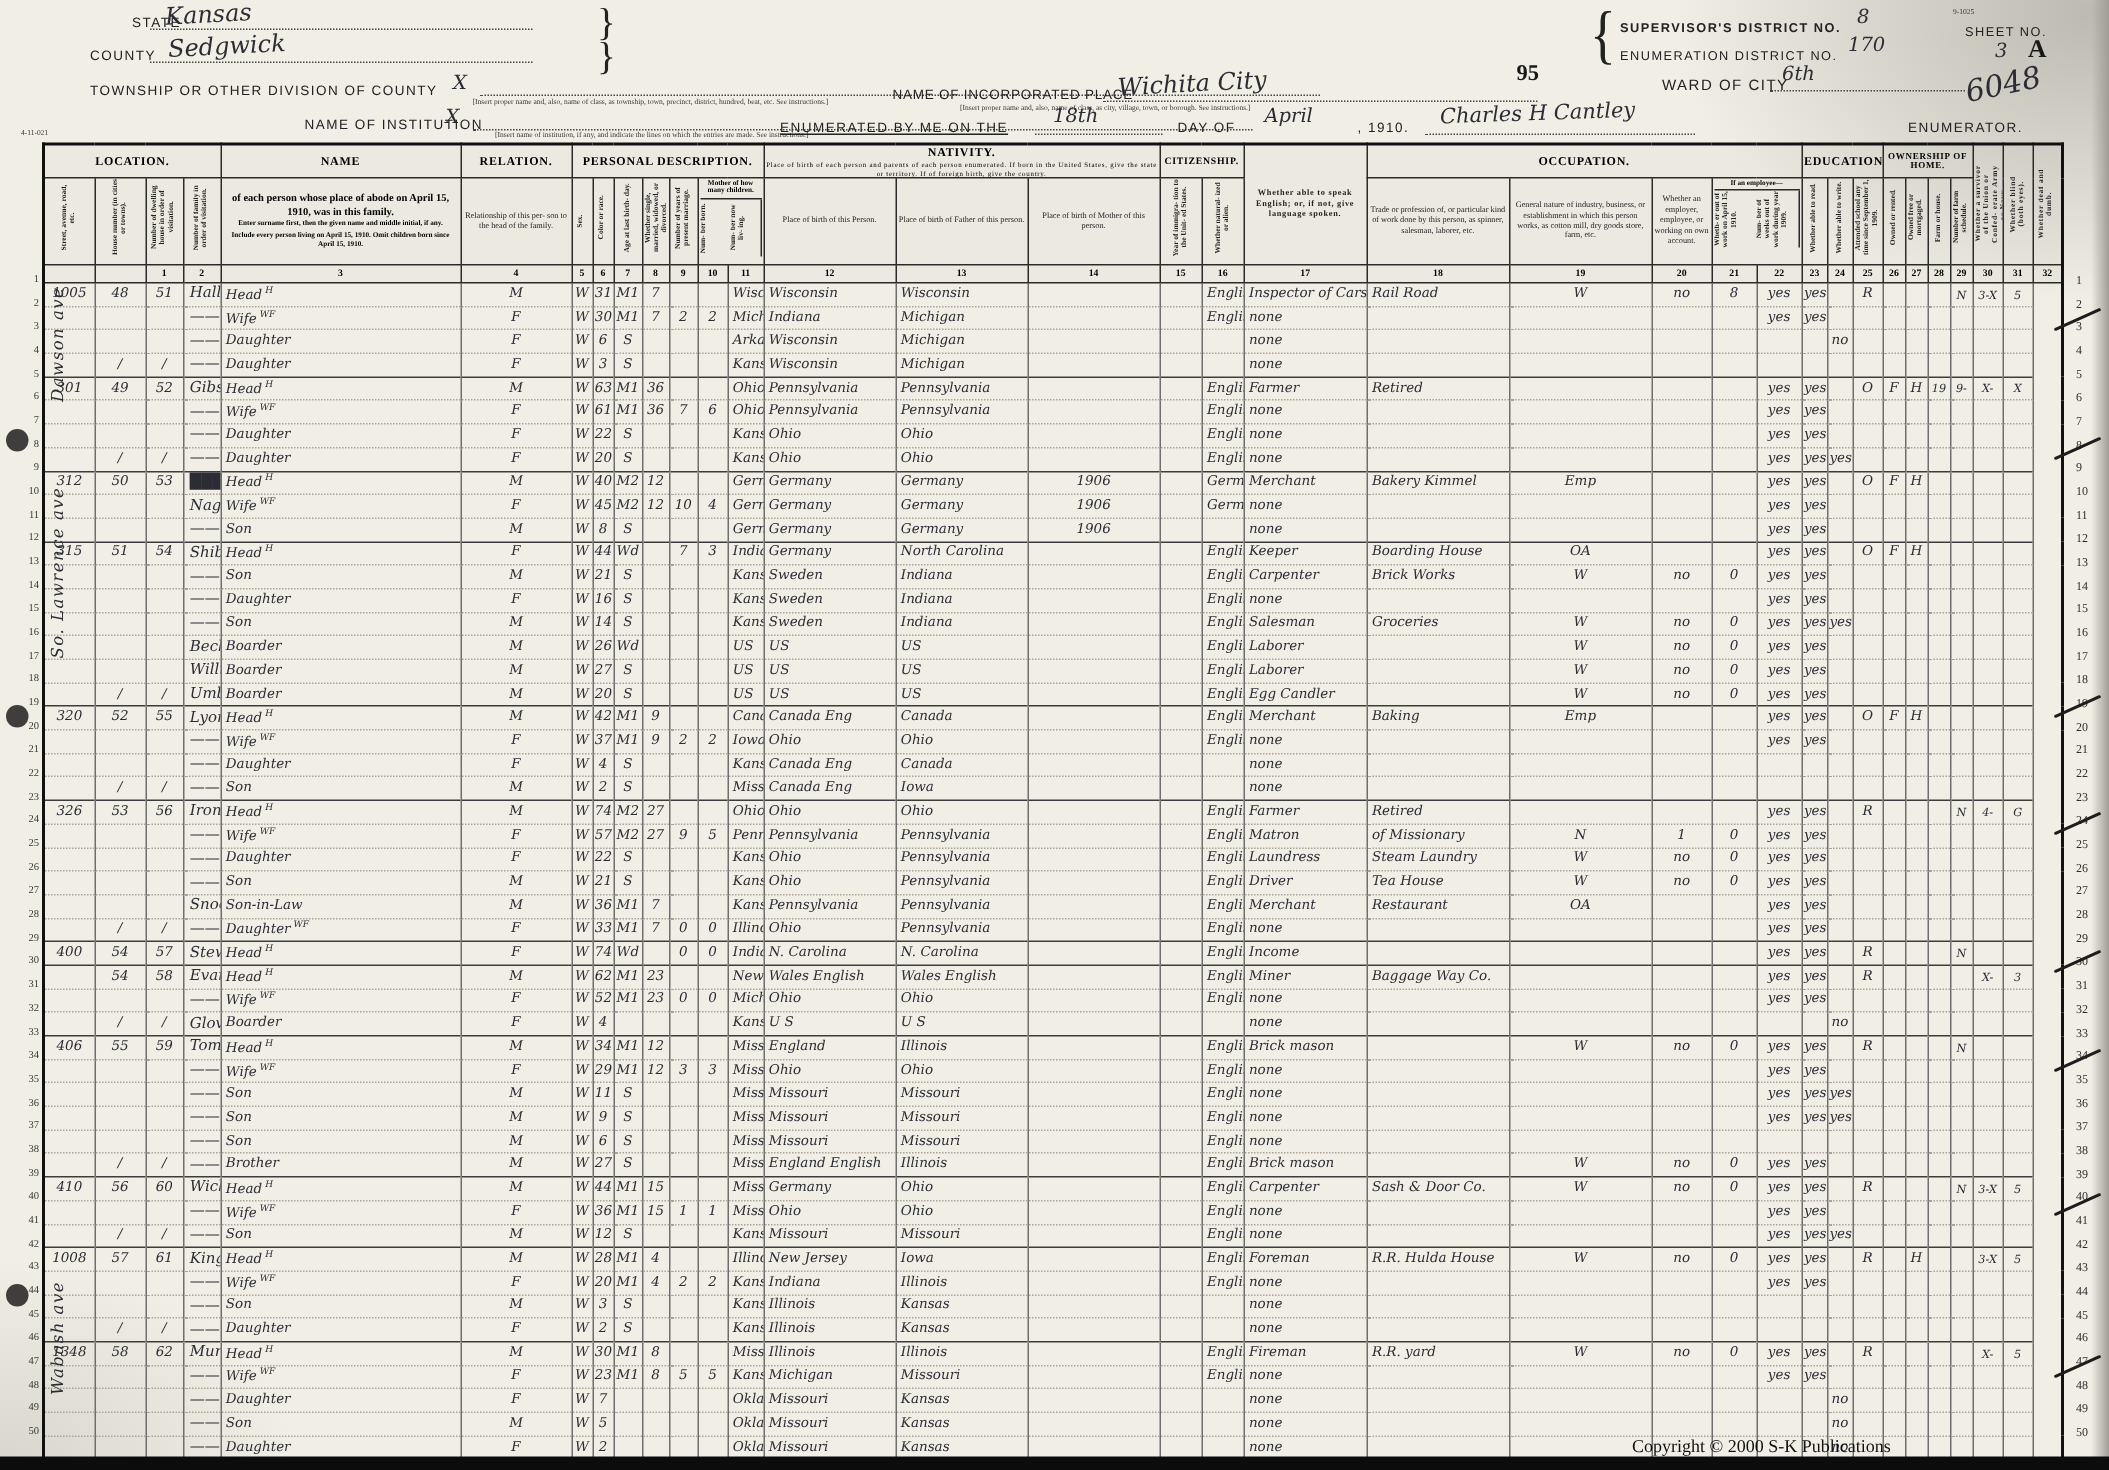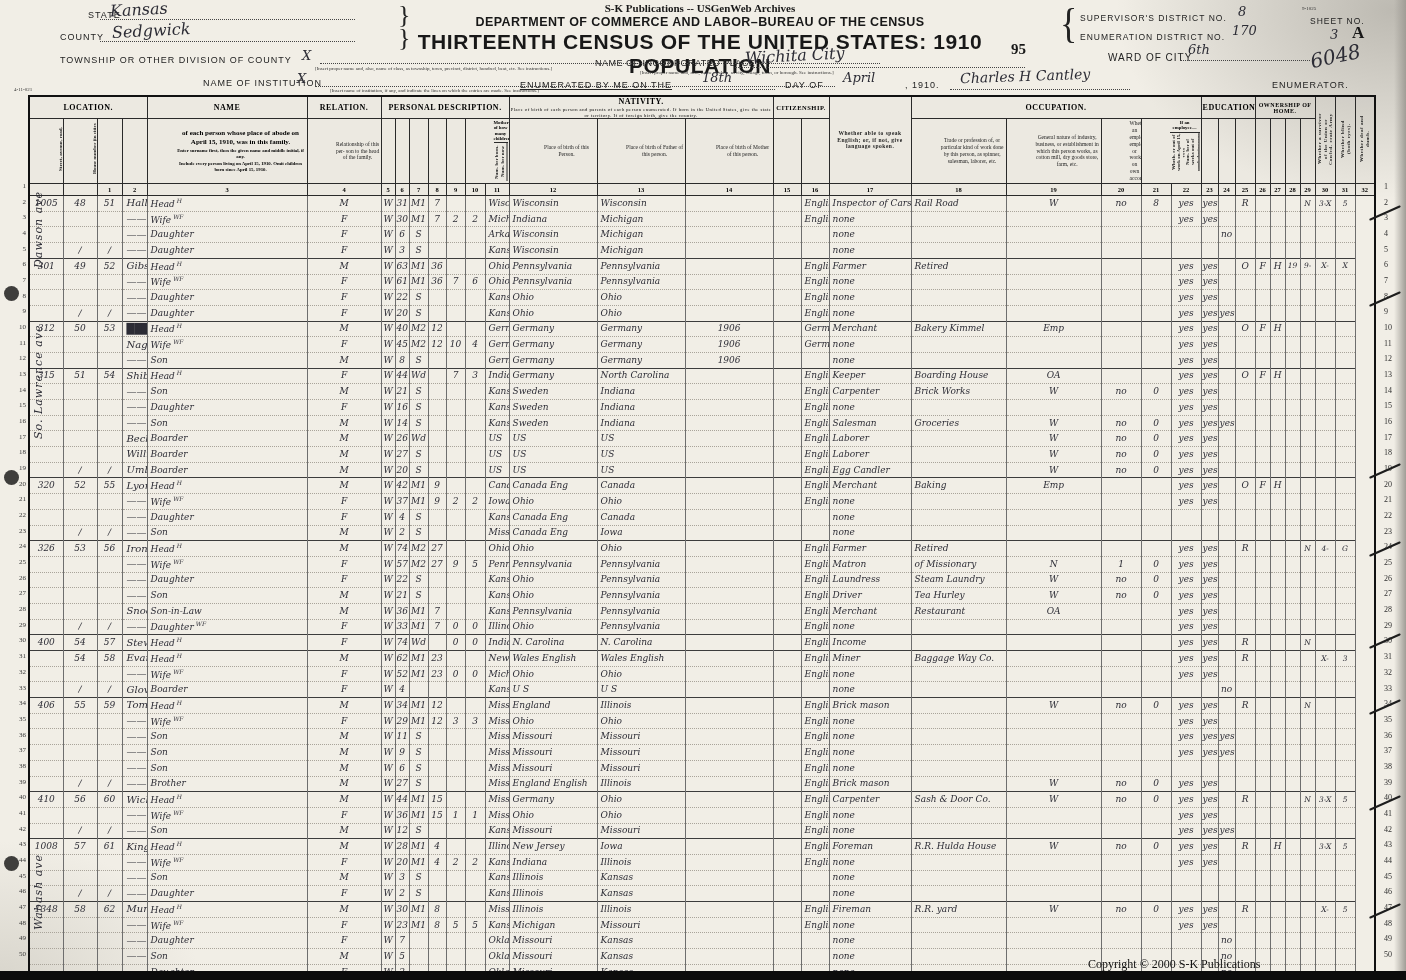--- a/index.html
+++ b/index.html
@@ -30,21 +30,21 @@
   .dept{font-family:"Liberation Sans",sans-serif;font-weight:bold;font-size:12.5px;letter-spacing:.4px;margin-top:1px;}
   .bigtitle{font-family:"Liberation Sans",sans-serif;font-weight:bold;font-size:21px;letter-spacing:.6px;margin-top:1px;}
   .brace{font-size:26px;color:#222;}
 
   
   .tablewrap{position:absolute;left:28px;top:95px;}
   table{border-collapse:collapse;table-layout:fixed;width:1346px;border:2px solid #111;background:transparent;}
   th,td{padding:0 1px;overflow:hidden;}
   thead th{border:1px solid #2a2a2a;font-family:"Liberation Serif",serif;vertical-align:middle;background:rgba(0,0,0,0.02);}
   .h-groups th{height:15px;font-size:8px;font-weight:bold;letter-spacing:.5px;}
-  .h-desc th{height:54px;font-weight:normal;padding-left:28px;}
+  .h-desc th{height:54px;font-weight:normal;}
   .h-nums th{height:11px;font-size:6.5px;font-weight:bold;}
   .vh{writing-mode:vertical-rl;transform:rotate(180deg);font-size:5px;line-height:1.1;max-height:52px;display:inline-block;overflow:hidden;font-weight:bold;color:#222;}
   .hdesc{font-size:5.5px;font-weight:bold;color:#222;line-height:1.25;}
   .gnote{font-size:4.6px;font-weight:normal;line-height:1.2;margin-top:1px;}
   .namedesc .nmain{font-size:7px;font-weight:bold;line-height:1.2;}
   .namedesc .nnote{font-size:4.8px;font-weight:bold;margin-top:2px;line-height:1.2;}
   .mother{vertical-align:top;}
   .mlabel{font-size:4.8px;font-weight:bold;line-height:1.1;border-bottom:1px solid #2a2a2a;padding:1px 0;}
   .mcols{display:flex;height:40px;}
   .mcols .vh{max-height:38px;flex:1;}
@@ -79,25 +79,20 @@
 </head>
 <body>
 
 <div class="paper">
   <div class="edge-r"></div>
   <div class="hole" style="top:286px"></div>
   <div class="hole" style="top:470px"></div>
   <div class="hole" style="top:856px"></div>
 
   <div class="tm">
-    <div class="centerblock">
-      <div class="archive pr">S-K Publications -- USGenWeb Archives</div>
-      <div class="dept pr">DEPARTMENT OF COMMERCE AND LABOR–BUREAU OF THE CENSUS</div>
-      <div class="bigtitle pr">THIRTEENTH CENSUS OF THE UNITED STATES: 1910  POPULATION</div>
-    </div>
     <div class="abs pr" style="left:1011px;top:41px;font-size:15px;font-weight:bold;">95</div>
 
     <div class="abs lbl" style="left:60px;top:10px;margin-left:28px;">STATE</div>
     <div class="abs hw hw-lg" style="left:110px;top:0px;">Kansas</div>
     <div class="abs dots" style="left:100px;top:19px;width:255px;"></div>
     <div class="abs brace" style="left:398px;top:0px;">}</div>
 
     <div class="abs lbl" style="left:60px;top:32px;">COUNTY</div>
     <div class="abs hw hw-lg" style="left:112px;top:21px;">Sedgwick</div>
     <div class="abs dots" style="left:100px;top:41px;width:255px;"></div>
@@ -122,21 +117,21 @@
     <div class="abs hw hw-md" style="left:702px;top:70px;">18th</div>
     <div class="abs dots" style="left:690px;top:89px;width:85px;"></div>
     <div class="abs lbl" style="left:785px;top:80px;">DAY OF</div>
     <div class="abs hw hw-md" style="left:843px;top:70px;">April</div>
     <div class="abs lbl" style="left:905px;top:80px;">, 1910.</div>
     <div class="abs hw hw-md" style="left:960px;top:68px;font-size:14px;transform:rotate(-2deg);">Charles H Cantley</div>
     <div class="abs dots" style="left:950px;top:89px;width:180px;"></div>
     <div class="abs lbl" style="left:1272px;top:80px;">ENUMERATOR.</div>
 
     <div class="abs" style="left:1060px;top:2px;font-size:36px;color:#222;transform:scaleY(1.2);">{</div>
-    <div class="abs lbl" style="left:1080px;top:13px;font-size:8.5px;">SUPERVISOR'S DISTRICT NO.</div>
+    <div class="abs lbl" style="left:1080px;top:13px;font-size:8.5px;font-weight:bold;">SUPERVISOR'S DISTRICT NO.</div>
     <div class="abs hw hw-md" style="left:1238px;top:4px;">8</div>
     <div class="abs lbl" style="left:1080px;top:32px;font-size:8.5px;">ENUMERATION DISTRICT NO.</div>
     <div class="abs hw hw-md" style="left:1232px;top:23px;">170</div>
     <div class="abs lbl" style="left:1108px;top:52px;font-size:10px;">WARD OF CITY</div>
     <div class="abs hw hw-md" style="left:1188px;top:42px;">6th</div>
     <div class="abs dots" style="left:1180px;top:60px;width:130px;"></div>
 
     <div class="abs tiny" style="left:1302px;top:6px;">9-1025</div>
     <div class="abs lbl" style="left:1310px;top:16px;font-size:8.5px;">SHEET NO.</div>
     <div class="abs hw hw-md" style="left:1330px;top:27px;">3</div>
@@ -1281,21 +1276,21 @@
             <td class="c-yrs"></td>
             <td class="c-born"></td>
             <td class="c-liv"></td>
             <td class="c-pob">Kansas</td>
             <td class="c-pobf">Ohio</td>
             <td class="c-pobm">Pennsylvania</td>
             <td class="c-imm"></td>
             <td class="c-nat"></td>
             <td class="c-lang">English</td>
             <td class="c-trade">Driver</td>
-            <td class="c-ind">Tea Hurley</td>
+            <td class="c-ind">Tea House</td>
             <td class="c-emp">W</td>
             <td class="c-out">no</td>
             <td class="c-wks">0</td>
             <td class="c-read">yes</td>
             <td class="c-writ">yes</td>
             <td class="c-sch"></td>
             <td class="c-own"></td>
             <td class="c-free"></td>
             <td class="c-farm"></td>
             <td class="c-sched"></td>

